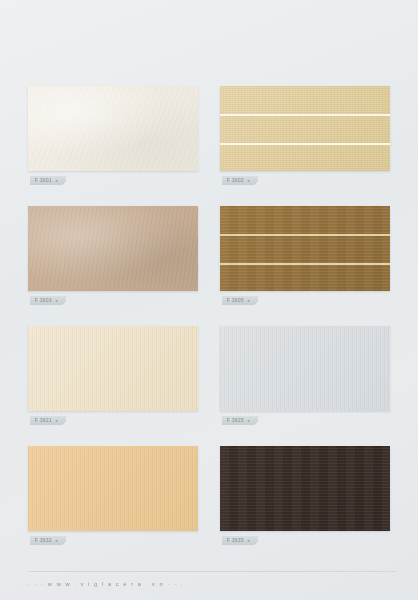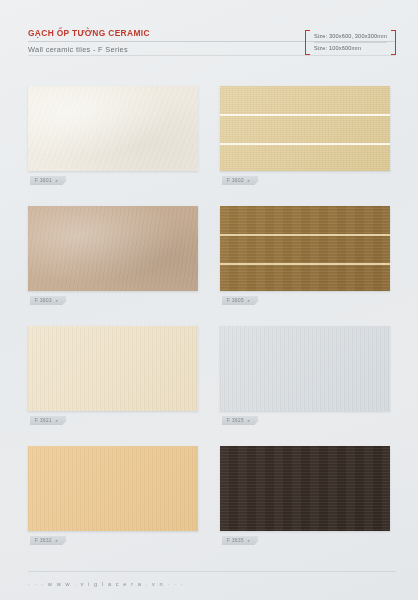--- a/index.html
+++ b/index.html
@@ -242,34 +242,20 @@
     font-size: 5.6px;
     letter-spacing: 1.6px;
     white-space: nowrap;
   }
 </style>
 </head>
 <body>
 
 <div class="page">
 
-  <div class="header">
-    <div class="header-rule"></div>
-    <div class="header-rule2"></div>
-
-    <div class="header-left">
-      <div class="title">GẠCH ỐP TƯỜNG CERAMIC</div>
-      <div class="subtitle">Wall ceramic tiles - F Series</div>
-    </div>
-
-    <div class="size-box">
-      <div class="size-line">Size: 300x600, 300x300mm</div>
-      <div class="size-line">Size: 100x600mm</div>
-    </div>
-  </div>
 
   <div class="grid" id="tile-grid">
       <div class="cell">
         <div class="swatch tex-marble" style="background: linear-gradient(135deg, rgb(243, 239, 230) 0%, rgb(236, 231, 219) 100%);"></div>
         <div class="label">
           <span>F 3601</span>
           <span class="label-mark">►</span>
         </div>
       </div>
       <div class="cell">

